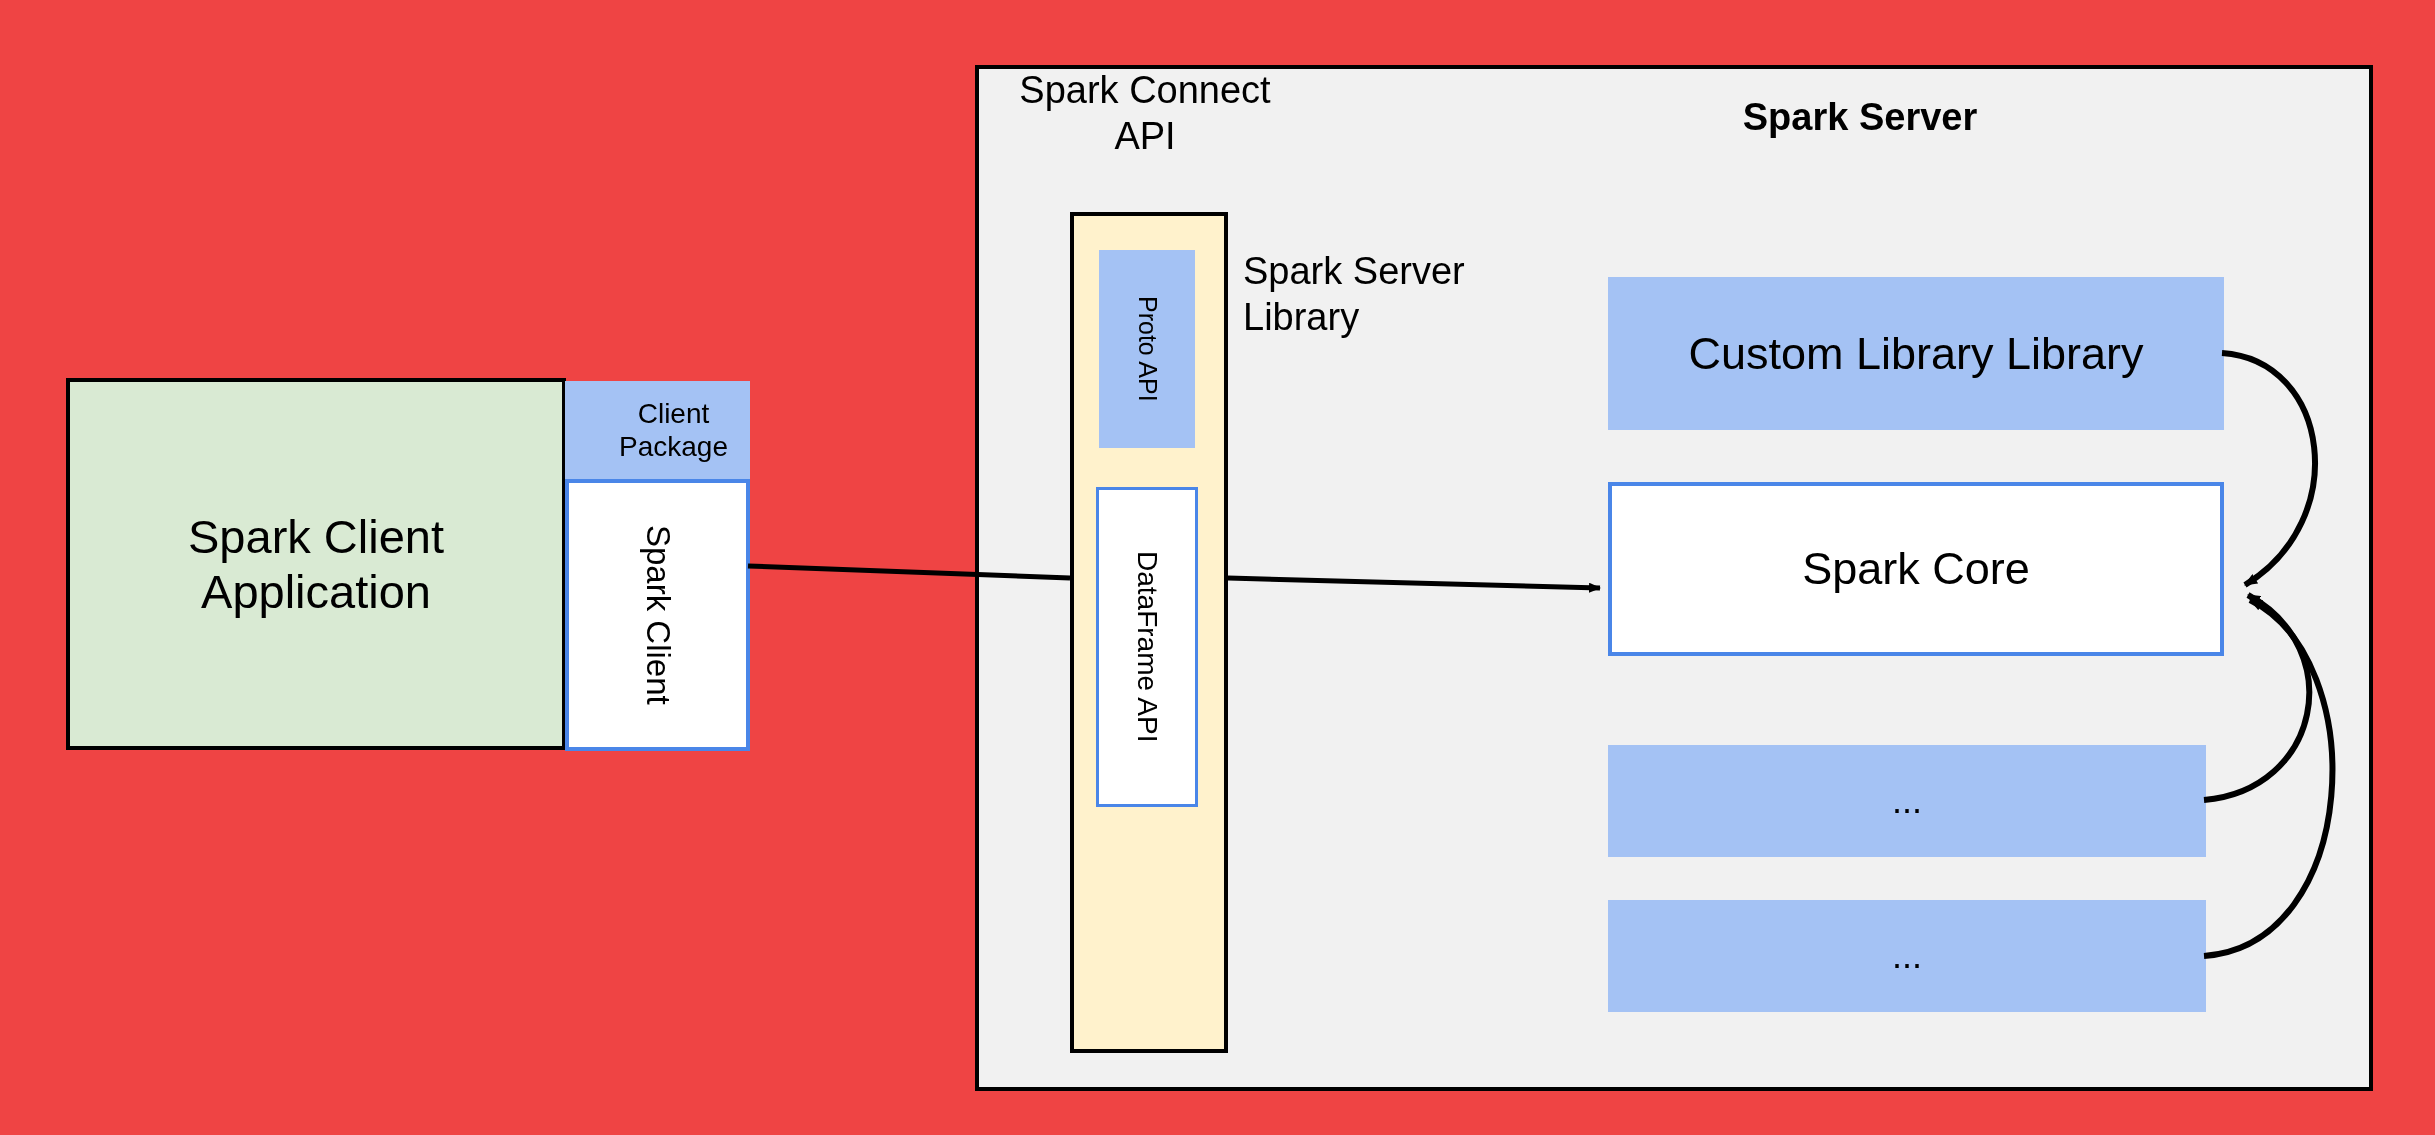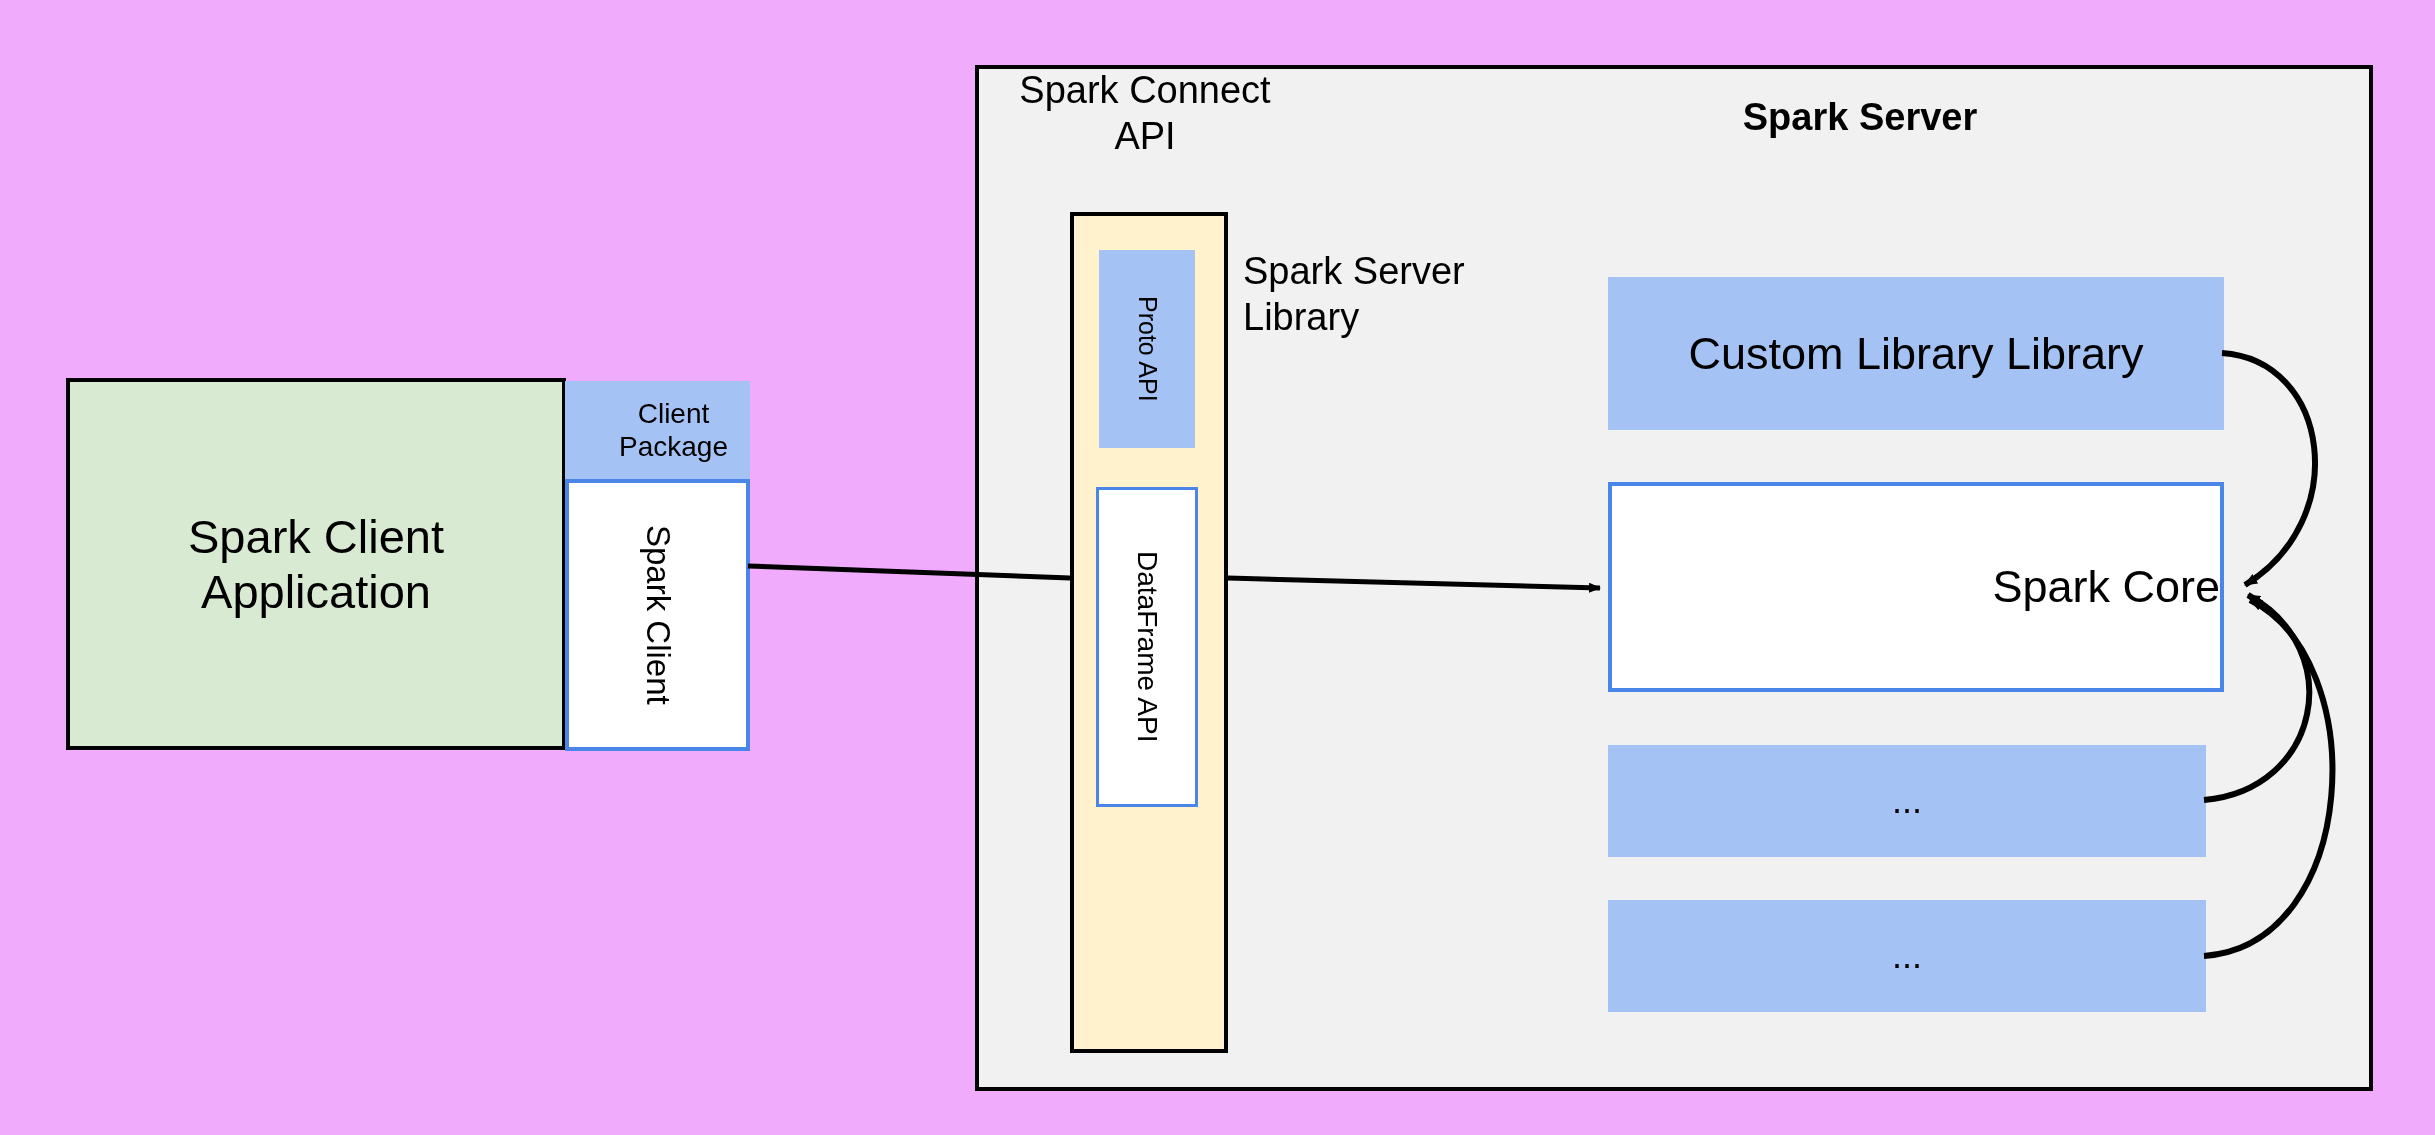--- a/index.html
+++ b/index.html
@@ -9,21 +9,21 @@
     background: #ffffff;
   }
   body {
     font-family: "Liberation Sans", sans-serif;
     color: #000000;
   }
   #canvas {
     position: relative;
     width: 2435px;
     height: 1135px;
-    background: #f0abfc;
+    background: #ef4444;
     overflow: hidden;
   }
 
   
   .box {
     position: absolute;
     box-sizing: border-box;
     display: flex;
     align-items: center;
     justify-content: center;
@@ -154,26 +154,25 @@
     width: 616px;
     height: 153px;
     background: #a4c2f4;
     font-size: 45px;
     z-index: 3;
   }
   .spark-core {
     left: 1608px;
     top: 482px;
     width: 616px;
-    height: 210px;
+    height: 174px;
     background: #ffffff;
     border: 4px solid #4a86e8;
     font-size: 45px;
     z-index: 3;
-    justify-content: flex-end;
   }
   .dots-block-1 {
     left: 1608px;
     top: 745px;
     width: 598px;
     height: 112px;
     background: #a4c2f4;
     font-size: 36px;
     z-index: 3;
   }

